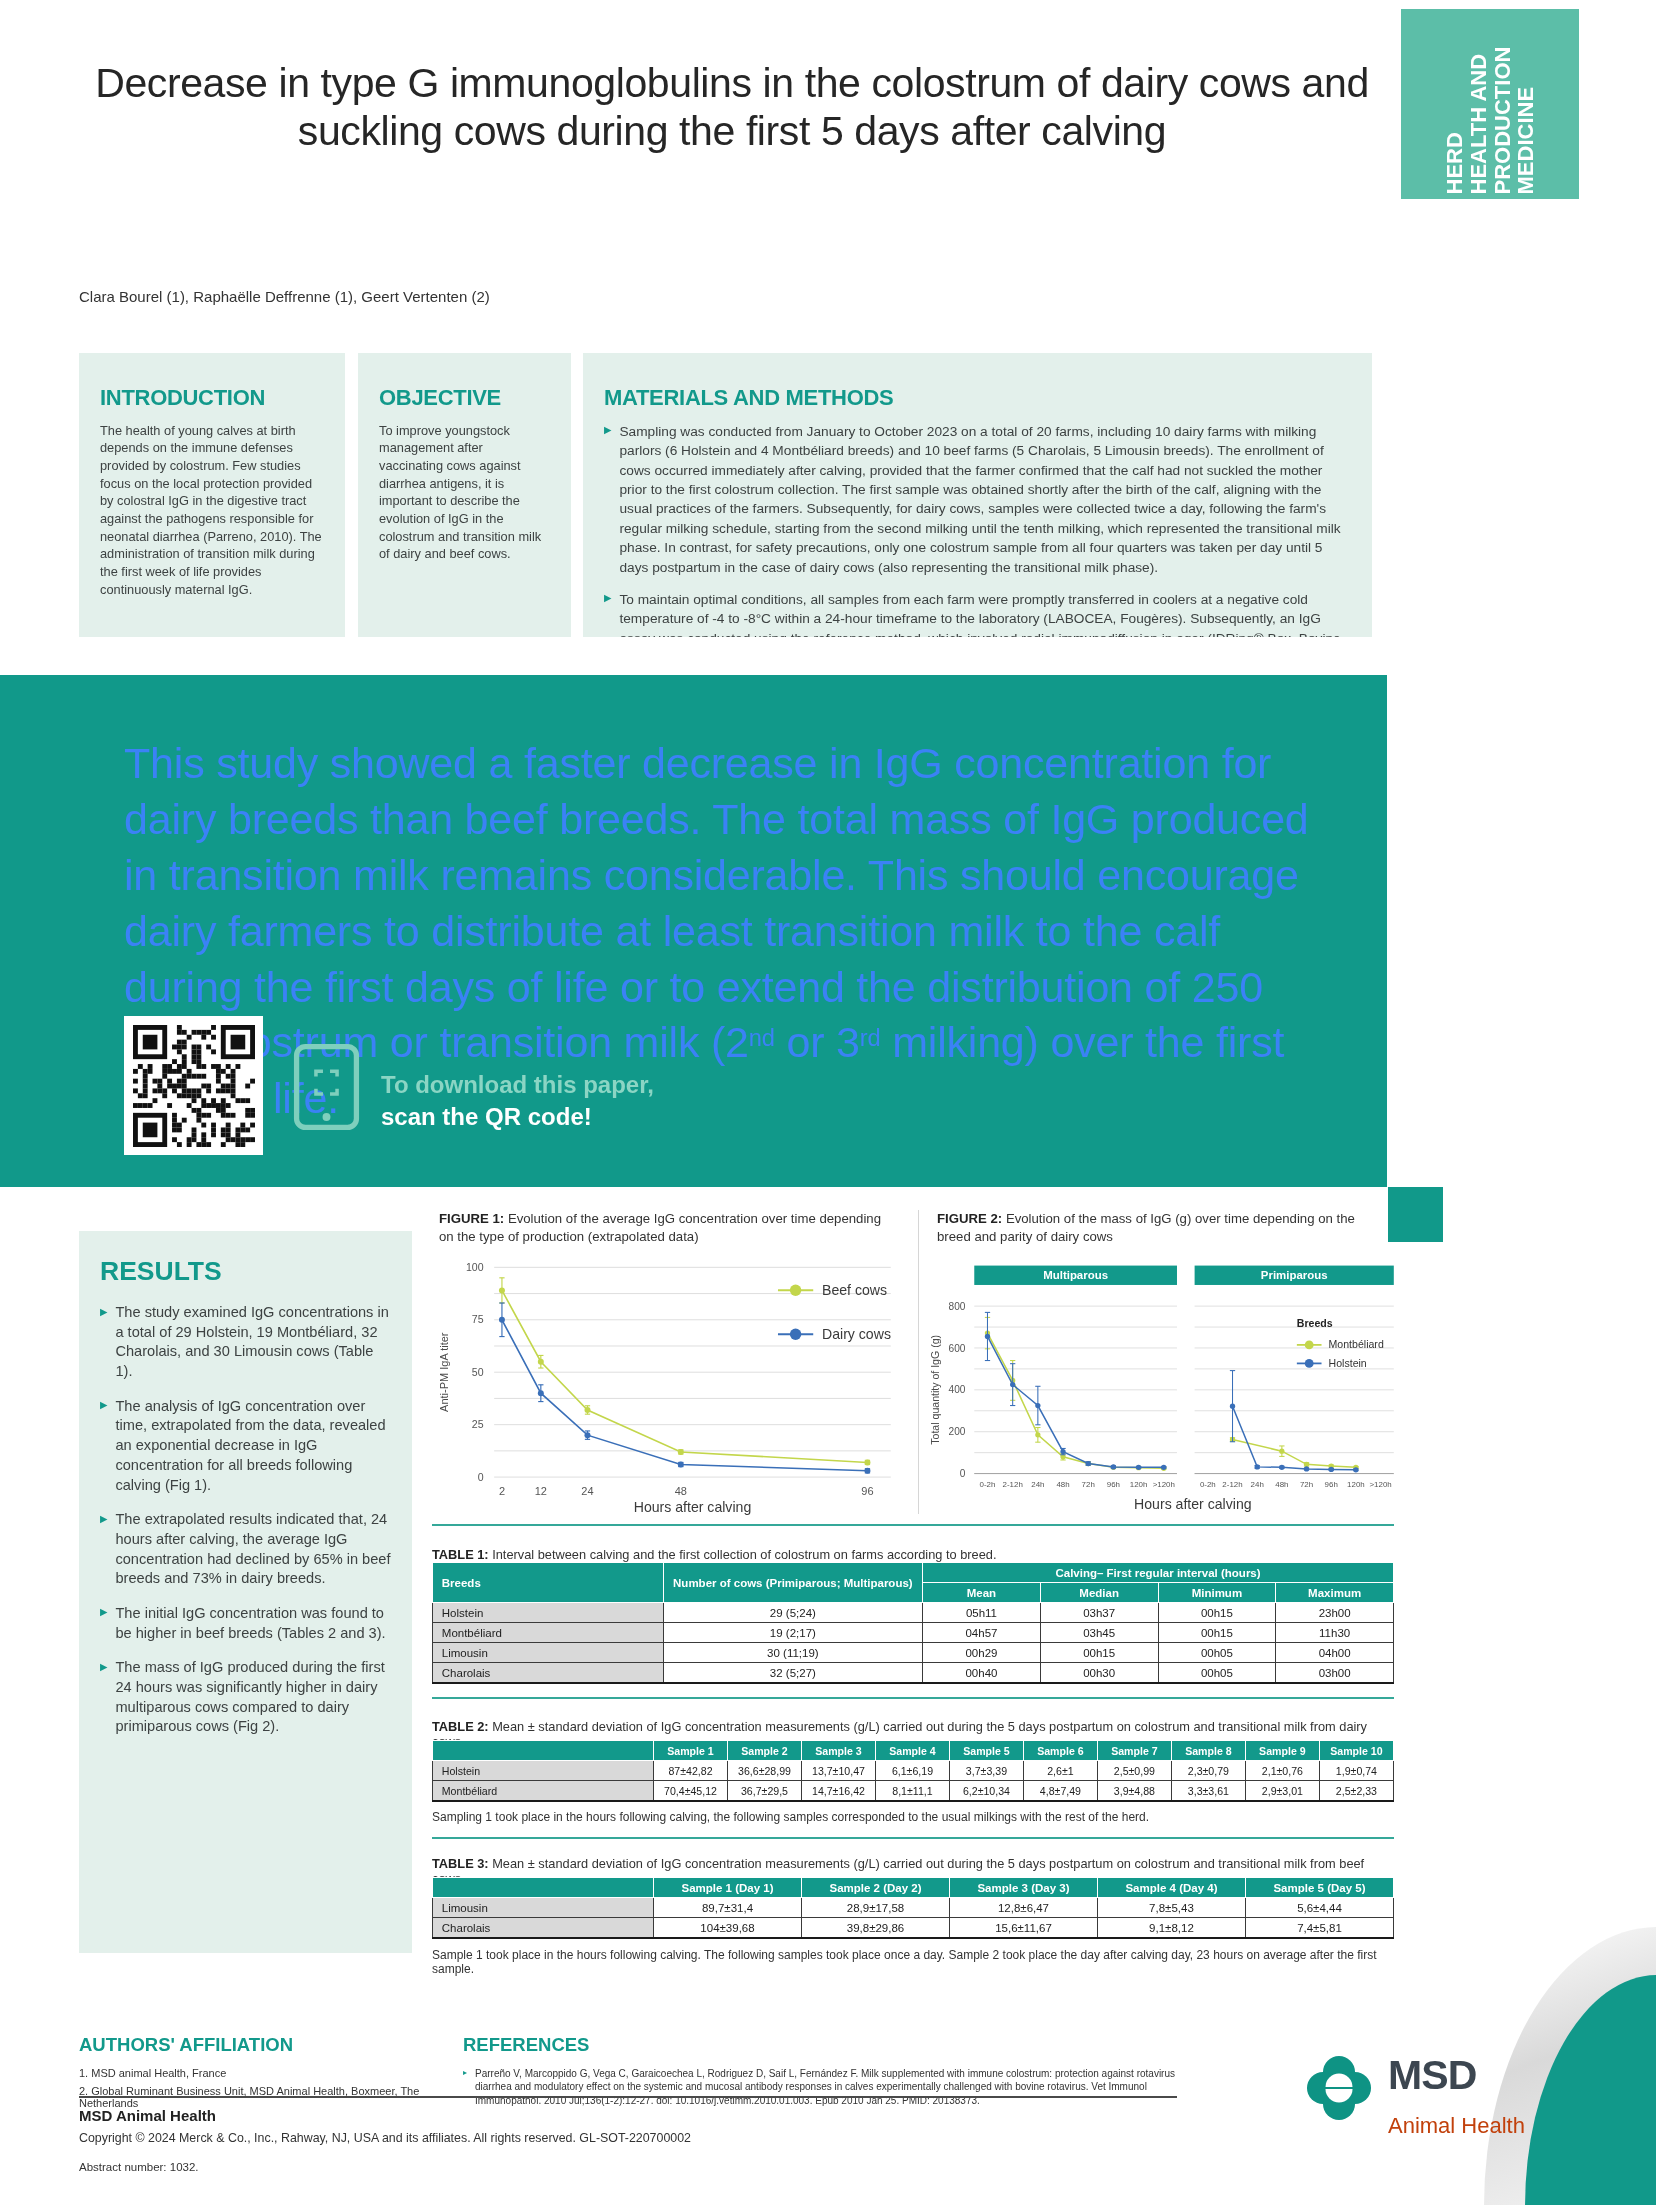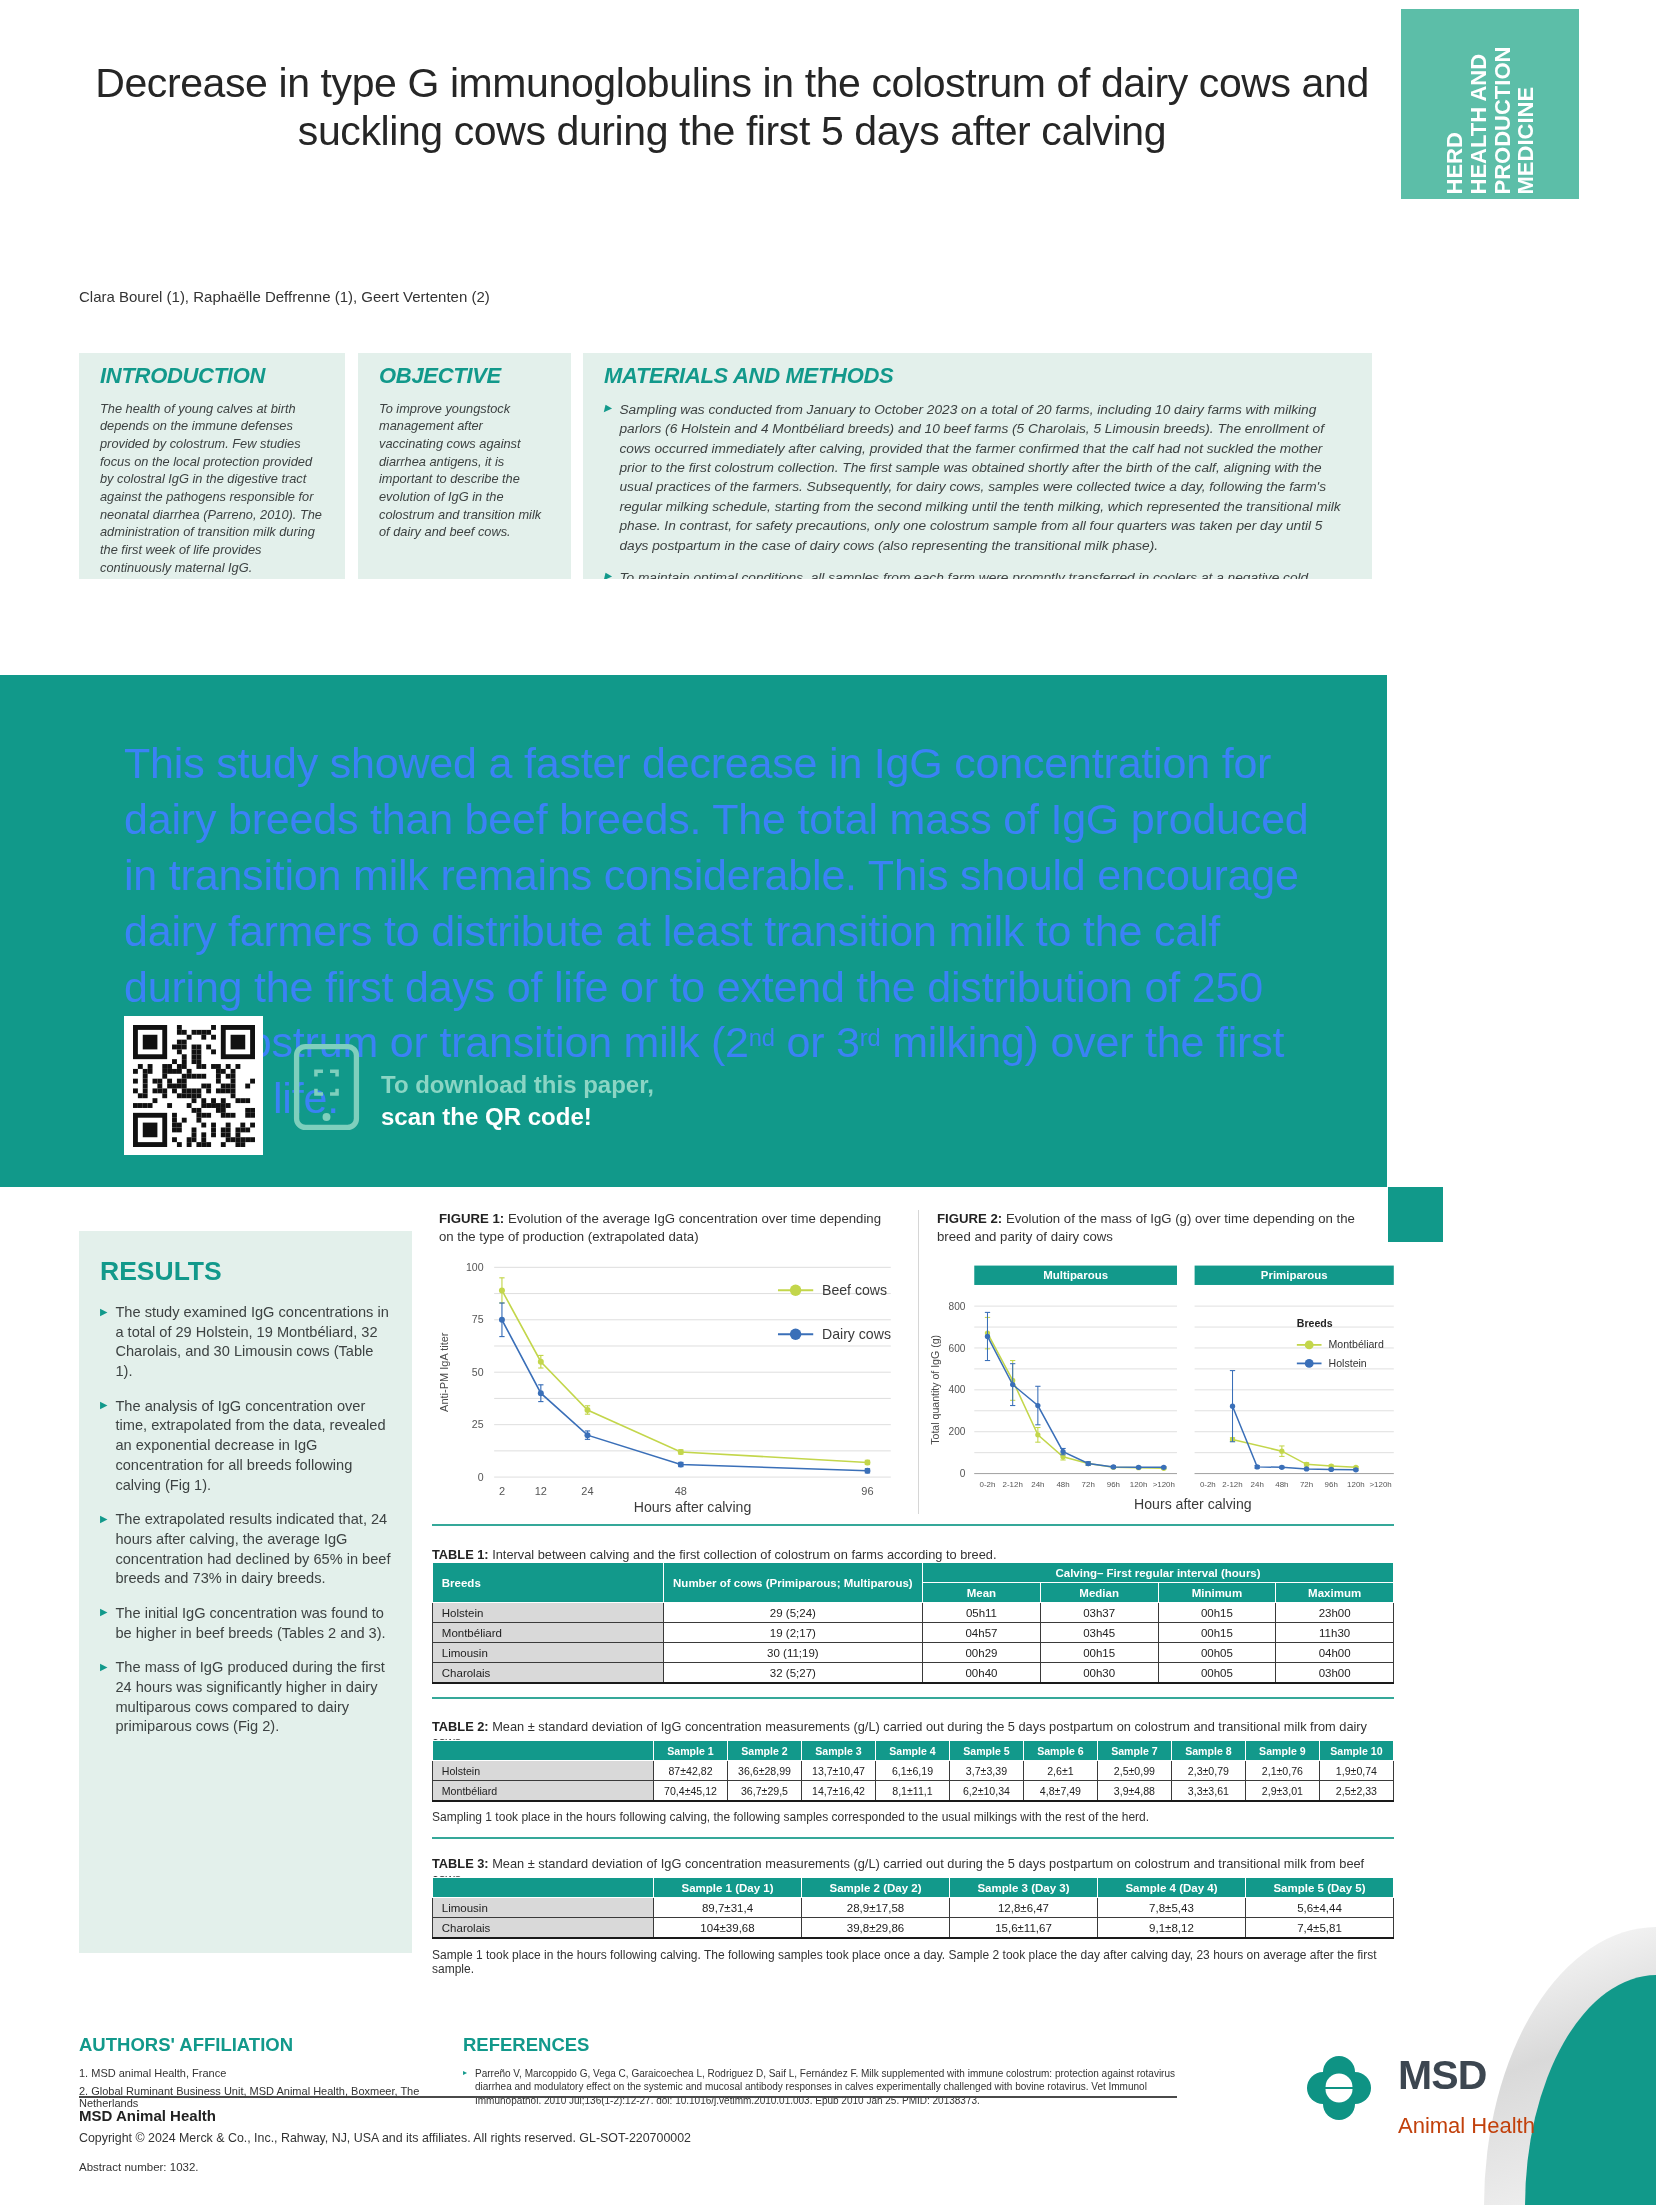--- a/index.html
+++ b/index.html
@@ -10,21 +10,21 @@
   
   .badge{left:1401px;top:8.8px;width:178px;height:190px;background:#5CBEA8;}
   .badge-text{position:absolute;left:50%;top:50%;transform:translate(-50%,-50%) rotate(-90deg);
               color:#fff;font-weight:bold;font-size:22px;line-height:1.08;white-space:pre-line;width:181px;}
 
   
   .title{left:79px;top:60px;width:1306px;font-size:41px;line-height:1.16;color:#262626;letter-spacing:-0.4px;text-align:center;}
   .authors{left:79px;top:288px;font-size:15px;color:#333;}
 
   
-  .box{background:#E3F0EB;box-sizing:border-box;padding:10px 21px;height:226px;overflow:hidden;font-style:italic;}
+  .box{background:#E3F0EB;box-sizing:border-box;padding:32px 21px;height:284px;overflow:hidden;}
   .box h2{margin:0 0 10.6px 0;color:#12998B;font-size:22px;font-weight:bold;letter-spacing:-0.3px;}
   .box p{margin:0;font-size:12.8px;line-height:1.38;}
   .box-intro{left:79px;top:353px;width:266px;}
   .box-obj{left:358px;top:353px;width:213px;}
   .box-mm{left:583px;top:353px;width:789px;}
   .bullet{display:flex;gap:8px;margin:0 0 12.4px 0;}
   .bullet .tri{color:#12998B;font-size:9.7px;line-height:1;padding-top:3.5px;flex:0 0 auto;}
   .bullet .bt{font-size:13.7px;line-height:1.42;}
 
   
@@ -76,21 +76,21 @@
   .affil li{font-size:11px;color:#333;margin-bottom:6.2px;}
   .refs{left:463px;top:2034px;width:715px;}
   .refs .bullet{margin-top:10.6px;}
   .refs .tri{font-size:8px;padding-top:2.6px;}
   .refs .bt{font-size:10px;line-height:1.38;color:#333;}
   .footrule{left:79px;top:2096px;width:1098px;height:1.8px;background:#4a4a4a;}
   .brand{left:79px;top:2107px;font-size:15px;font-weight:bold;color:#222;}
   .copyright{left:79px;top:2131px;font-size:12.4px;color:#333;}
   .abstract{left:79px;top:2161px;font-size:11.5px;color:#333;}
 
-  .msdlogo{left:1307px;top:2056px;display:flex;align-items:flex-start;gap:27px;}
+  .msdlogo{left:1307px;top:2056px;display:flex;align-items:flex-start;gap:17px;}
   .msdlogo .txt{display:flex;flex-direction:column;}
   .msdlogo .m1{font-size:41px;font-weight:bold;color:#3C4650;line-height:0.95;letter-spacing:-0.9px;}
   .msdlogo .m2{font-size:22px;color:#c2410c;margin-top:18px;}
 
   .corner-gray{position:absolute;right:0;bottom:0;width:173px;height:279px;border-top-left-radius:100% 100%;
                background:linear-gradient(160deg,#ffffff 0%,#d9d9d9 45%,#f4f4f4 100%);}
   .corner-teal{position:absolute;right:0;bottom:0;width:132px;height:231px;border-top-left-radius:100% 100%;background:#11998A;}
 </style>
 </head>
 <body>

